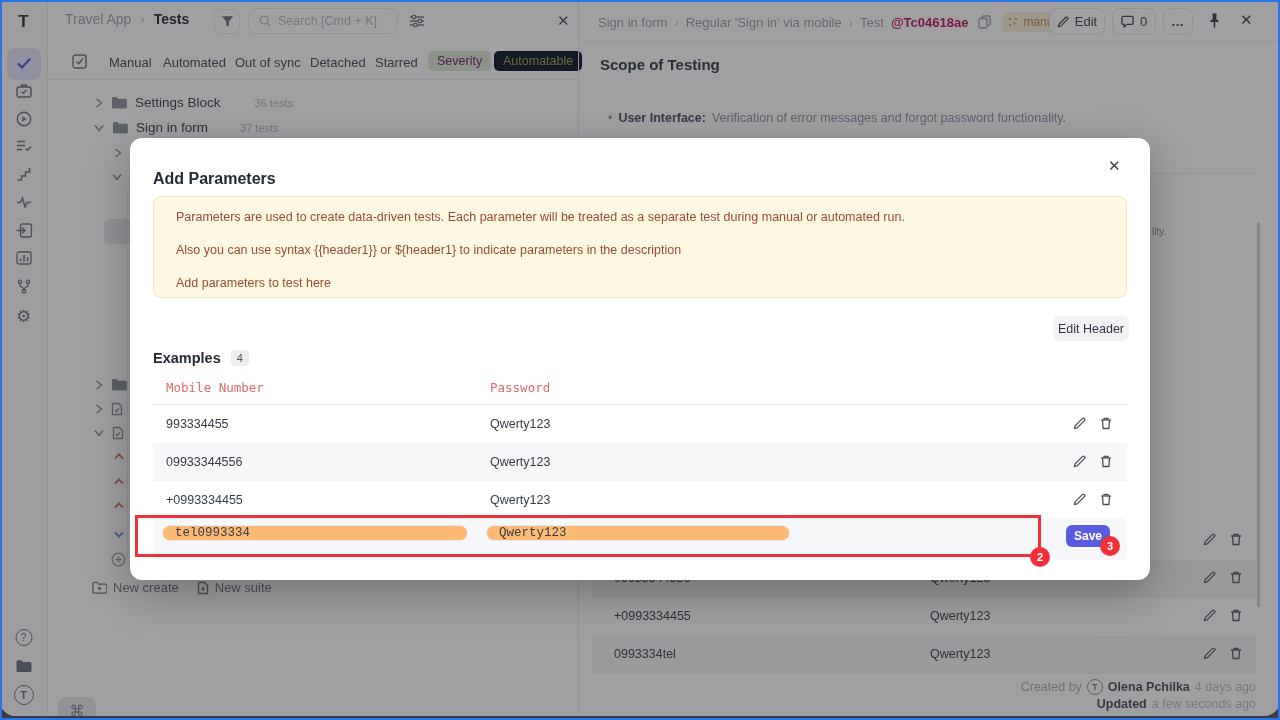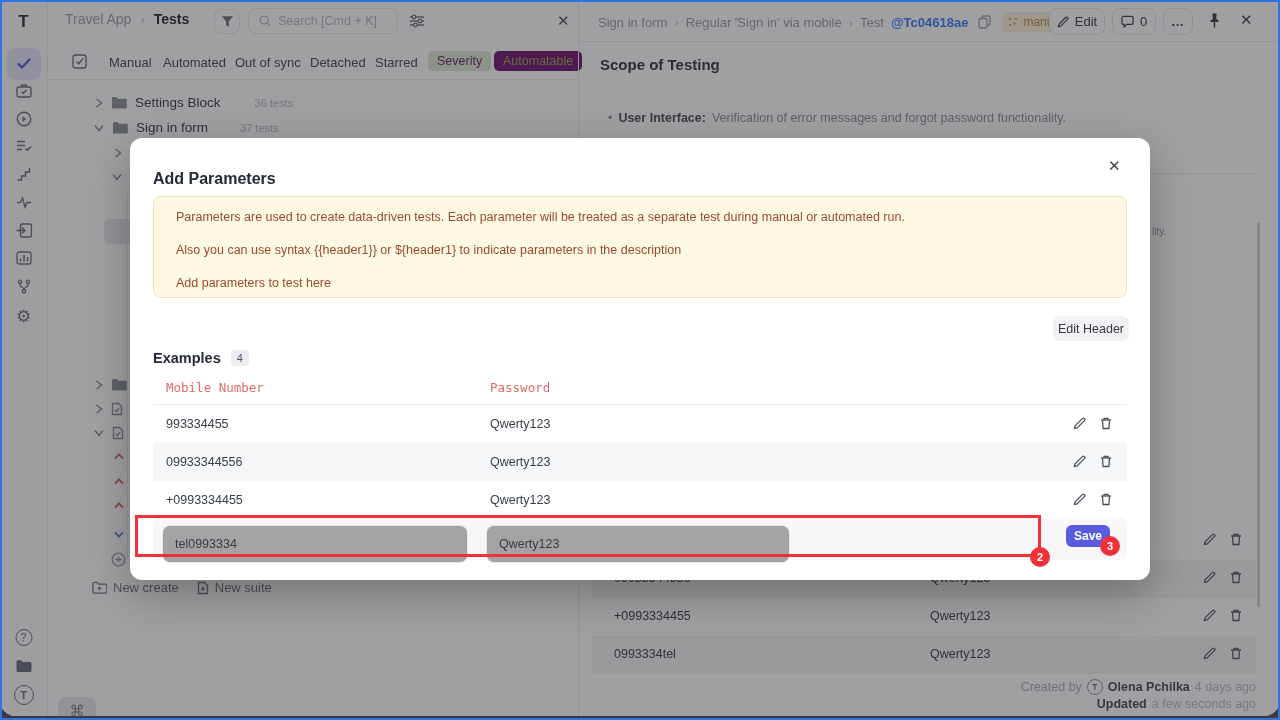--- a/index.html
+++ b/index.html
@@ -34,21 +34,21 @@
 
   
   .tree-row { position:absolute; display:flex; align-items:center; gap:8px; }
   .tree-label { font-size:13.5px; color:#3c424c; }
   .tree-count { font-size:11px; color:#b3b7bf; }
   .chev { color:#8d929c; display:flex; }
   .ghost-btn { font-size:13px; color:#70757f; display:flex; align-items:center; gap:6px; }
 
   
   .rp-crumb { font-size:13px; color:#9aa0a8; }
-  .rp-id { font-size:13px; font-weight:700; color:#3b82f6; }
+  .rp-id { font-size:13px; font-weight:700; color:#be185d; }
   .pill-btn { border:1px solid #e6e6ea; border-radius:8px; background:#fff; display:flex; align-items:center; gap:6px; justify-content:center; color:#3c424c; font-size:13px; }
   .manual-badge { background:#faf1d8; border-radius:4px; padding:3px 8px 3px 6px; display:flex; align-items:center; gap:5px; color:#c28c44; font-size:12px; }
   .scope-title { font-size:15px; font-weight:700; color:#343a44; }
   .bullet { position:absolute; display:flex; gap:6px; font-size:12.5px; color:#8a919c; }
   .bullet::before { content:"•"; color:#8a919c; }
   .bullet b { color:#4a515c; font-weight:700; }
   .bg-cell { position:absolute; font-size:12.5px; color:#3e444e; }
   .row-icons { position:absolute; display:flex; gap:14px; color:#585e68; }
   .meta-line { position:absolute; right:24px; display:flex; align-items:center; gap:5px; font-size:12.5px; }
   .meta-dim { color:#a8adb5; } .meta-strong { color:#4a5058; font-weight:700; } .meta-faint { color:#b9bdc4; }
@@ -62,22 +62,22 @@
   .infobox { position:absolute; left:23px; top:58px; width:974px; height:102px; background:#fdf8e2;
              border:1px solid #efe5ba; border-radius:8px; }
   .info-p { position:absolute; left:22px; font-size:12.5px; color:#9a4a32; }
   .soft-btn { background:#f2f2f5; border-radius:7px; font-size:12.5px; color:#31363f; display:flex; align-items:center; justify-content:center; }
   .ex-title { font-size:14.5px; font-weight:700; color:#242a36; }
   .count-badge { background:#eceef1; border-radius:4px; font-size:11px; color:#4b5260; padding:2px 6px; }
   .col-head { position:absolute; font-family:"DejaVu Sans Mono", monospace; font-size:12.5px; color:#e06a6a; }
   .cell { position:absolute; font-size:12.5px; color:#363c47; }
   .m-row-icons { position:absolute; display:flex; gap:14px; color:#4c525c; }
   .stripe { position:absolute; left:23px; width:974px; background:#f6f7f9; }
-  .edit-input { position:absolute; height:38px; border:1px solid #e7e7ec; border-radius:8px; background:#a3a3a3;
-                padding:0 12px; font-size:12.5px; color:#363c47; font-family:Liberation Sans, sans-serif; outline:none; }
+  .edit-input { position:absolute; height:16px; border:1px solid #e7e7ec; border-radius:8px; background:#fdba74;
+                padding:0 12px; font-size:12.5px; color:#363c47; font-family:Liberation Mono, monospace; outline:none; }
   .save-btn { position:absolute; left:936px; top:387px; width:44px; height:22px; background:#5a5ce0; border:none;
               border-radius:6px; color:#fff; font-size:12px; font-weight:600; font-family:inherit; }
 
   
   .anno-rect { position:absolute; left:135px; top:515px; width:906px; height:42px; border:3px solid #f2303a; z-index:120; }
   .anno-dot { position:absolute; width:20px; height:20px; border-radius:50%; background:#f2303a; color:#fff;
               font-size:11px; font-weight:700; display:flex; align-items:center; justify-content:center; z-index:130; }
 
   svg { display:block; }
 </style>
@@ -239,21 +239,21 @@
           <rect x="1" y="1" width="13" height="13" rx="2.5" fill="none" stroke="currentColor" stroke-width="1.4"></rect>
           <polyline points="4.5,7.5 6.8,9.8 11,4.5" fill="none" stroke="currentColor" stroke-width="1.4"></polyline>
         </svg>
     </div>
     <span class="filter abs" style="left:109px; top:55px;">Manual</span>
     <span class="filter abs" style="left:163px; top:55px;">Automated</span>
     <span class="filter abs" style="left:235px; top:55px;">Out of sync</span>
     <span class="filter abs" style="left:310px; top:55px;">Detached</span>
     <span class="filter abs" style="left:375px; top:55px;">Starred</span>
     <span class="badge abs" style="left:428px; top:51px; background:#dcead5; color:#701a75;">Severity</span>
-    <span class="badge abs" style="left:494px; top:51px; background:#701a75; color:#9da150;">Automatable</span>
+    <span class="badge abs" style="left:494px; top:51px; background:#0f172a; color:#9da150;">Automatable</span>
     <div class="abs" style="left:48px; top:79px; width:530px; height:1px; background:#ececef;"></div>
 
     <div class="tree-row" style="left:95px; top:95px;">
       <span class="chev">
           <svg width="8" height="10" viewBox="0 0 8 10">
             <polyline points="1.5,1 6.5,5 1.5,9" fill="none" stroke="currentColor" stroke-width="1.6"></polyline>
           </svg>
         </span>
       <span style="color:#8d929c;">
           <svg width="16" height="13" viewBox="0 0 16 13">

